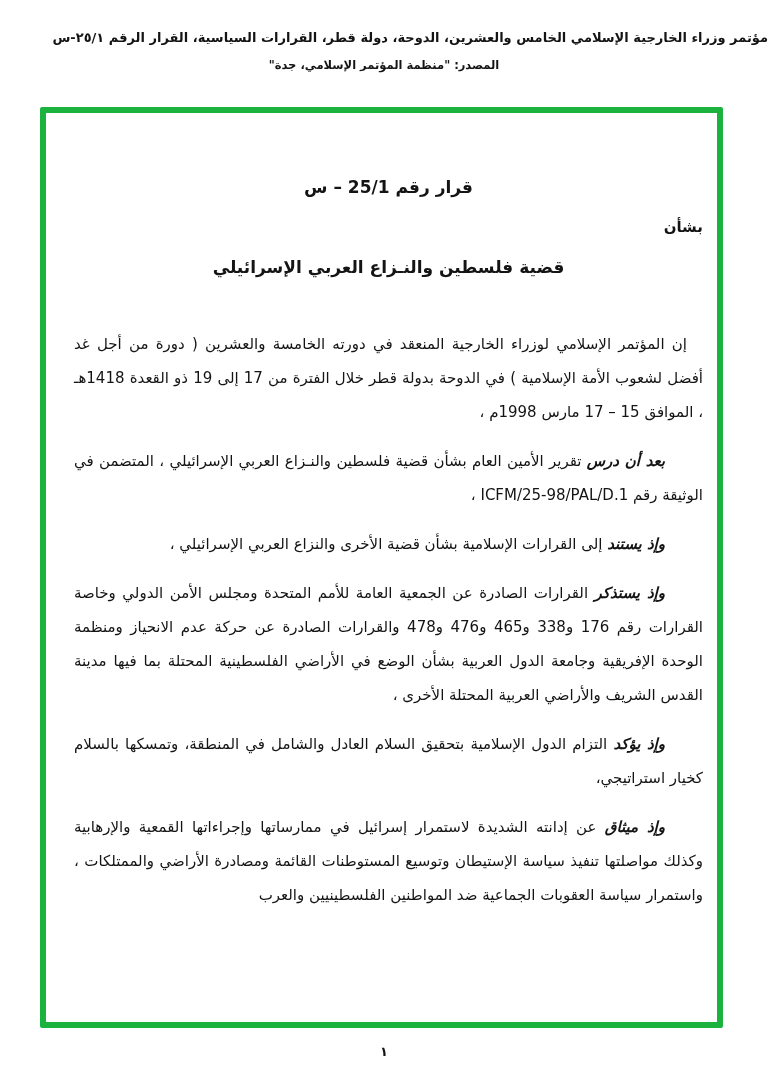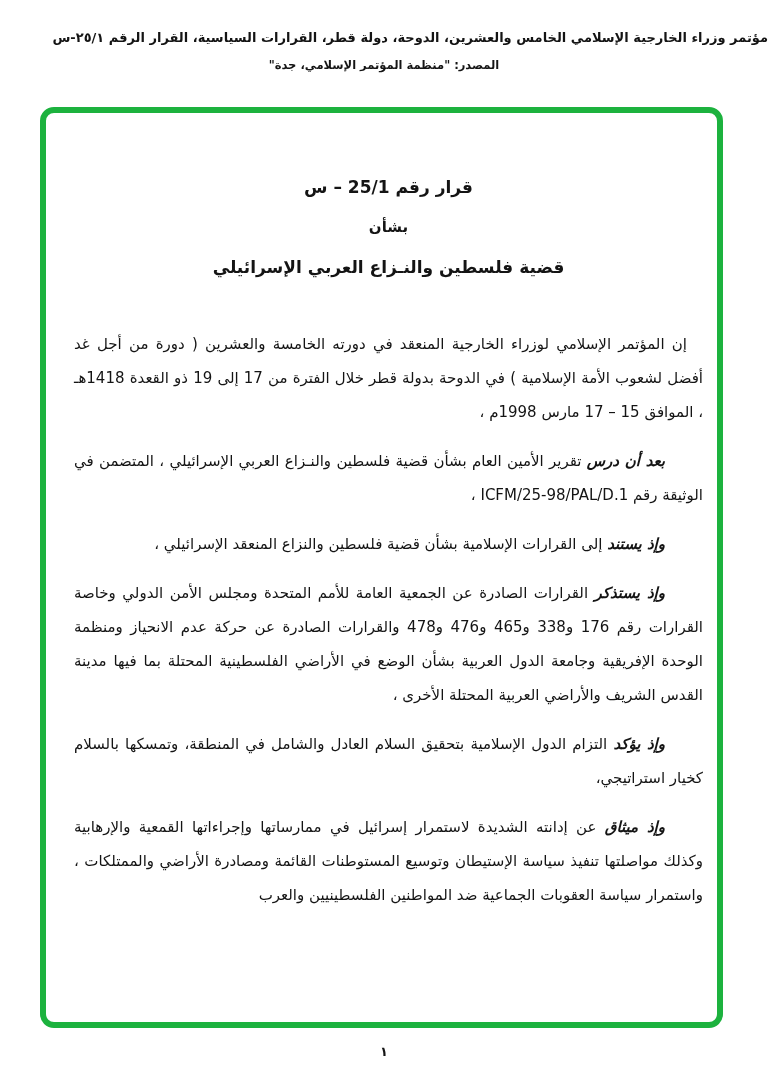--- a/index.html
+++ b/index.html
@@ -22,37 +22,37 @@
     text-align: center;
     font-size: 11.5px; font-weight: bold;
     direction: rtl;
   }
   .doc-frame {
     position: absolute;
     left: 40px; top: 107px;
     width: 683px; height: 921px;
     box-sizing: border-box;
     border: 6px solid #1cb23e;
-    border-radius: 14px;
+    border-radius: 2px;
     background: #ffffff;
   }
   .doc-content {
     direction: rtl;
     box-sizing: border-box;
     height: 100%;
     padding: 54px 14px 0 28px;
     overflow: hidden;
   }
   .doc-title {
     text-align: center;
     font-weight: bold;
     font-size: 17px;
     line-height: 40px;
   }
-  .doc-title.subject-label { font-size: 15px; }
+  .doc-title.subject-label { font-size: 15px; text-align: right; }
   .doc-content p.para {
     margin: 0 0 15px 0;
     font-size: 15px;
     line-height: 34px;
     text-align: justify;
     text-indent: 38px;
   }
   .doc-content p.para.opening { text-indent: 16px; margin-top: 40px; }
   .para .lead { font-weight: bold; font-style: italic; }
   .page-number {
@@ -71,21 +71,21 @@
   <div class="doc-content">
     <div class="doc-title">قرار رقم 25/1 – س</div>
     <div class="doc-title subject-label">بشأن</div>
     <div class="doc-title">قضية فلسطين والنـزاع العربي الإسرائيلي</div>
 
     <p class="para opening"><b class="lead"></b><span>إن المؤتمر الإسلامي لوزراء الخارجية المنعقد في دورته الخامسة والعشرين ( دورة من أجل غد أفضل لشعوب الأمة الإسلامية ) في الدوحة بدولة قطر خلال الفترة من 17 إلى 19 ذو القعدة 1418هـ ، الموافق 15 – 17 مارس 1998م ،</span></p>
 
     <p class="para"><b class="lead">بعد أن درس</b><span> تقرير الأمين العام بشأن قضية فلسطين والنـزاع العربي الإسرائيلي ، المتضمن في الوثيقة رقم ICFM/25-98/PAL/D.1 ،</span></p>
 
 
-    <p class="para"><b class="lead">وإذ يستند</b><span> إلى القرارات الإسلامية بشأن قضية فلسطين والنزاع المنعقد الإسرائيلي ،</span></p>
+    <p class="para"><b class="lead">وإذ يستند</b><span> إلى القرارات الإسلامية بشأن قضية الأخرى والنزاع العربي الإسرائيلي ،</span></p>
 
     <p class="para"><b class="lead">وإذ يستذكر</b><span> القرارات الصادرة عن الجمعية العامة للأمم المتحدة ومجلس الأمن الدولي وخاصة القرارات رقم 176 و338 و465 و476 و478 والقرارات الصادرة عن حركة عدم الانحياز ومنظمة الوحدة الإفريقية وجامعة الدول العربية بشأن الوضع في الأراضي الفلسطينية المحتلة بما فيها مدينة القدس الشريف والأراضي العربية المحتلة الأخرى ،</span></p>
 
     <p class="para"><b class="lead">وإذ يؤكد</b><span> التزام الدول الإسلامية بتحقيق السلام العادل والشامل في المنطقة، وتمسكها بالسلام كخيار استراتيجي،</span></p>
 
     <p class="para"><b class="lead">وإذ ميثاق</b><span> عن إدانته الشديدة لاستمرار إسرائيل في ممارساتها وإجراءاتها القمعية والإرهابية وكذلك مواصلتها تنفيذ سياسة الإستيطان وتوسيع المستوطنات القائمة ومصادرة الأراضي والممتلكات ، واستمرار سياسة العقوبات الجماعية ضد المواطنين الفلسطينيين والعرب</span></p>
   </div>
 </div>
 
 <div class="page-number">١</div>

